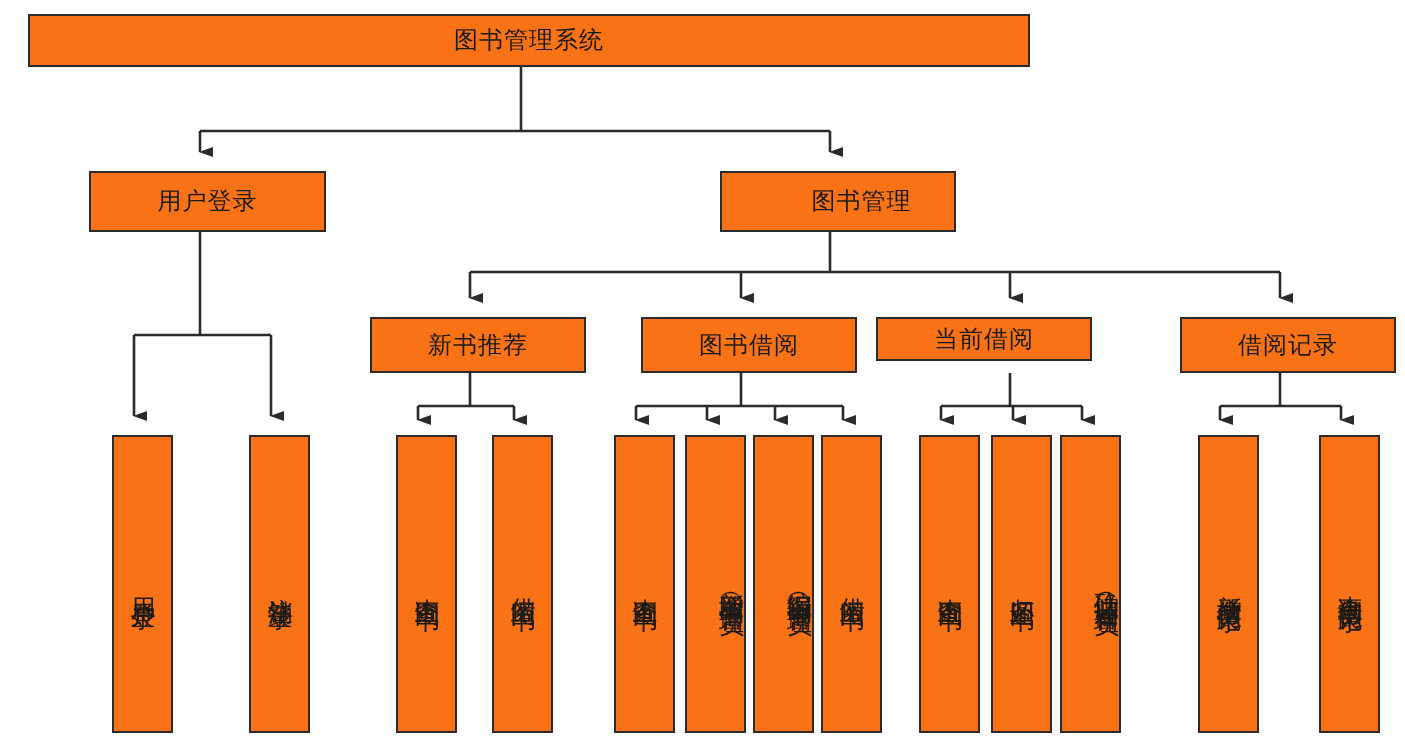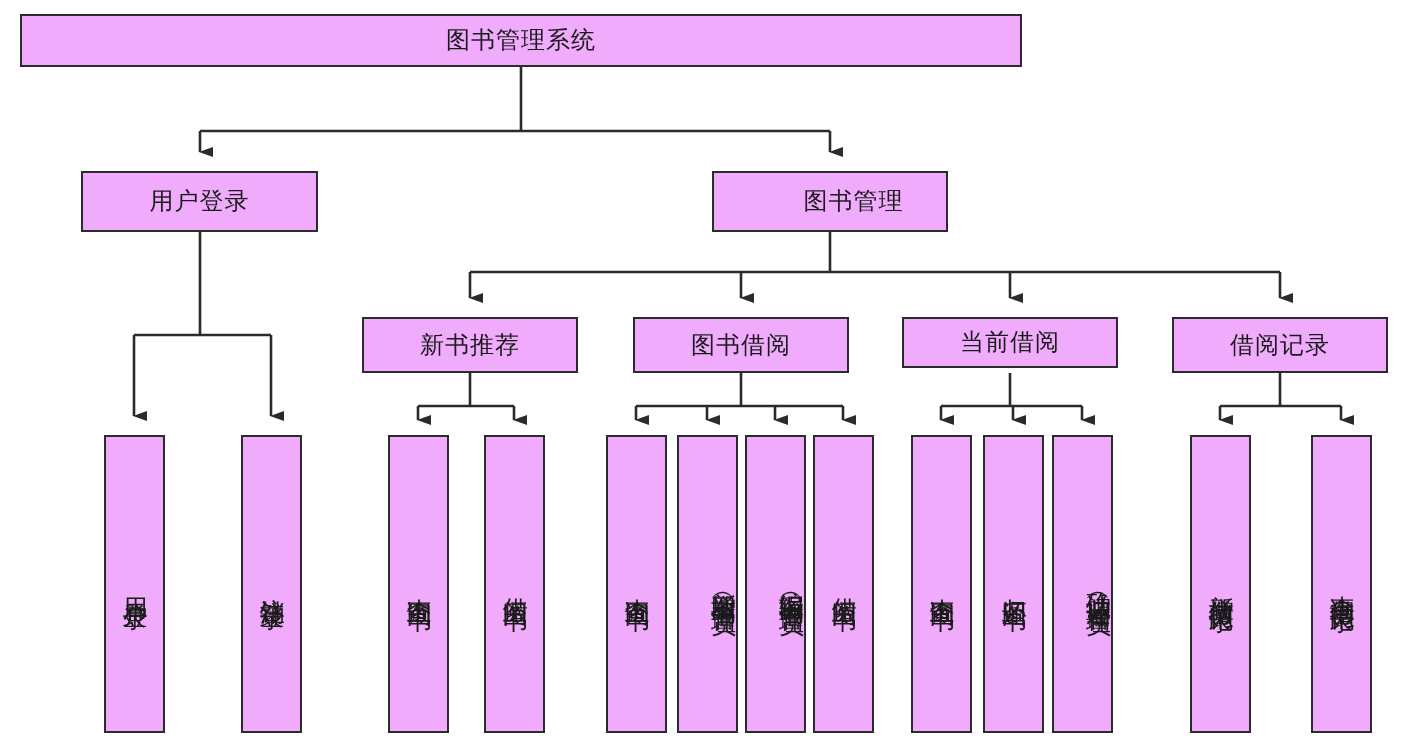--- a/index.html
+++ b/index.html
@@ -23,26 +23,27 @@
     position: absolute;
     left: 0;
     top: 0;
     width: 1405px;
     height: 747px;
     pointer-events: none;
   }
   .node {
     position: absolute;
     box-sizing: border-box;
-    background: #f0abfc;
+    background: #f97316;
     border: 2.5px solid #2b2b2b;
     display: flex;
     align-items: center;
     justify-content: center;
     color: #1a1a1a;
+    margin-left: 8px;
   }
   .node-h {
     font-size: 24px;
     letter-spacing: 1px;
     line-height: 1.1;
   }
   .node-v {
     writing-mode: vertical-rl;
     text-orientation: upright;
     font-size: 25px;
@@ -135,21 +136,21 @@
   <div class="node node-h" style="left: 712px; top: 171px; width: 236px; height: 61px; padding-left: 47px;">
     <span>图书管理</span>
   </div>
 
   <div class="node node-h" style="left: 362px; top: 317px; width: 216px; height: 56px;">
     <span>新书推荐</span>
   </div>
   <div class="node node-h" style="left: 633px; top: 317px; width: 216px; height: 56px;">
     <span>图书借阅</span>
   </div>
-  <div class="node node-h" style="left: 902px; top: 317px; width: 216px; height: 51px; text-align: center;">
+  <div class="node node-h" style="left: 868px; top: 317px; width: 216px; height: 44px; text-align: center;">
     <span>当前借阅</span>
   </div>
   <div class="node node-h" style="left: 1172px; top: 317px; width: 216px; height: 56px;">
     <span>借阅记录</span>
   </div>
 
   <div class="node node-v" style="left: 104px; top: 435px; width: 61px; height: 298px;">
     <span class="vtext">用户登录</span>
   </div>
   <div class="node node-v" style="left: 241px; top: 435px; width: 61px; height: 298px;">

